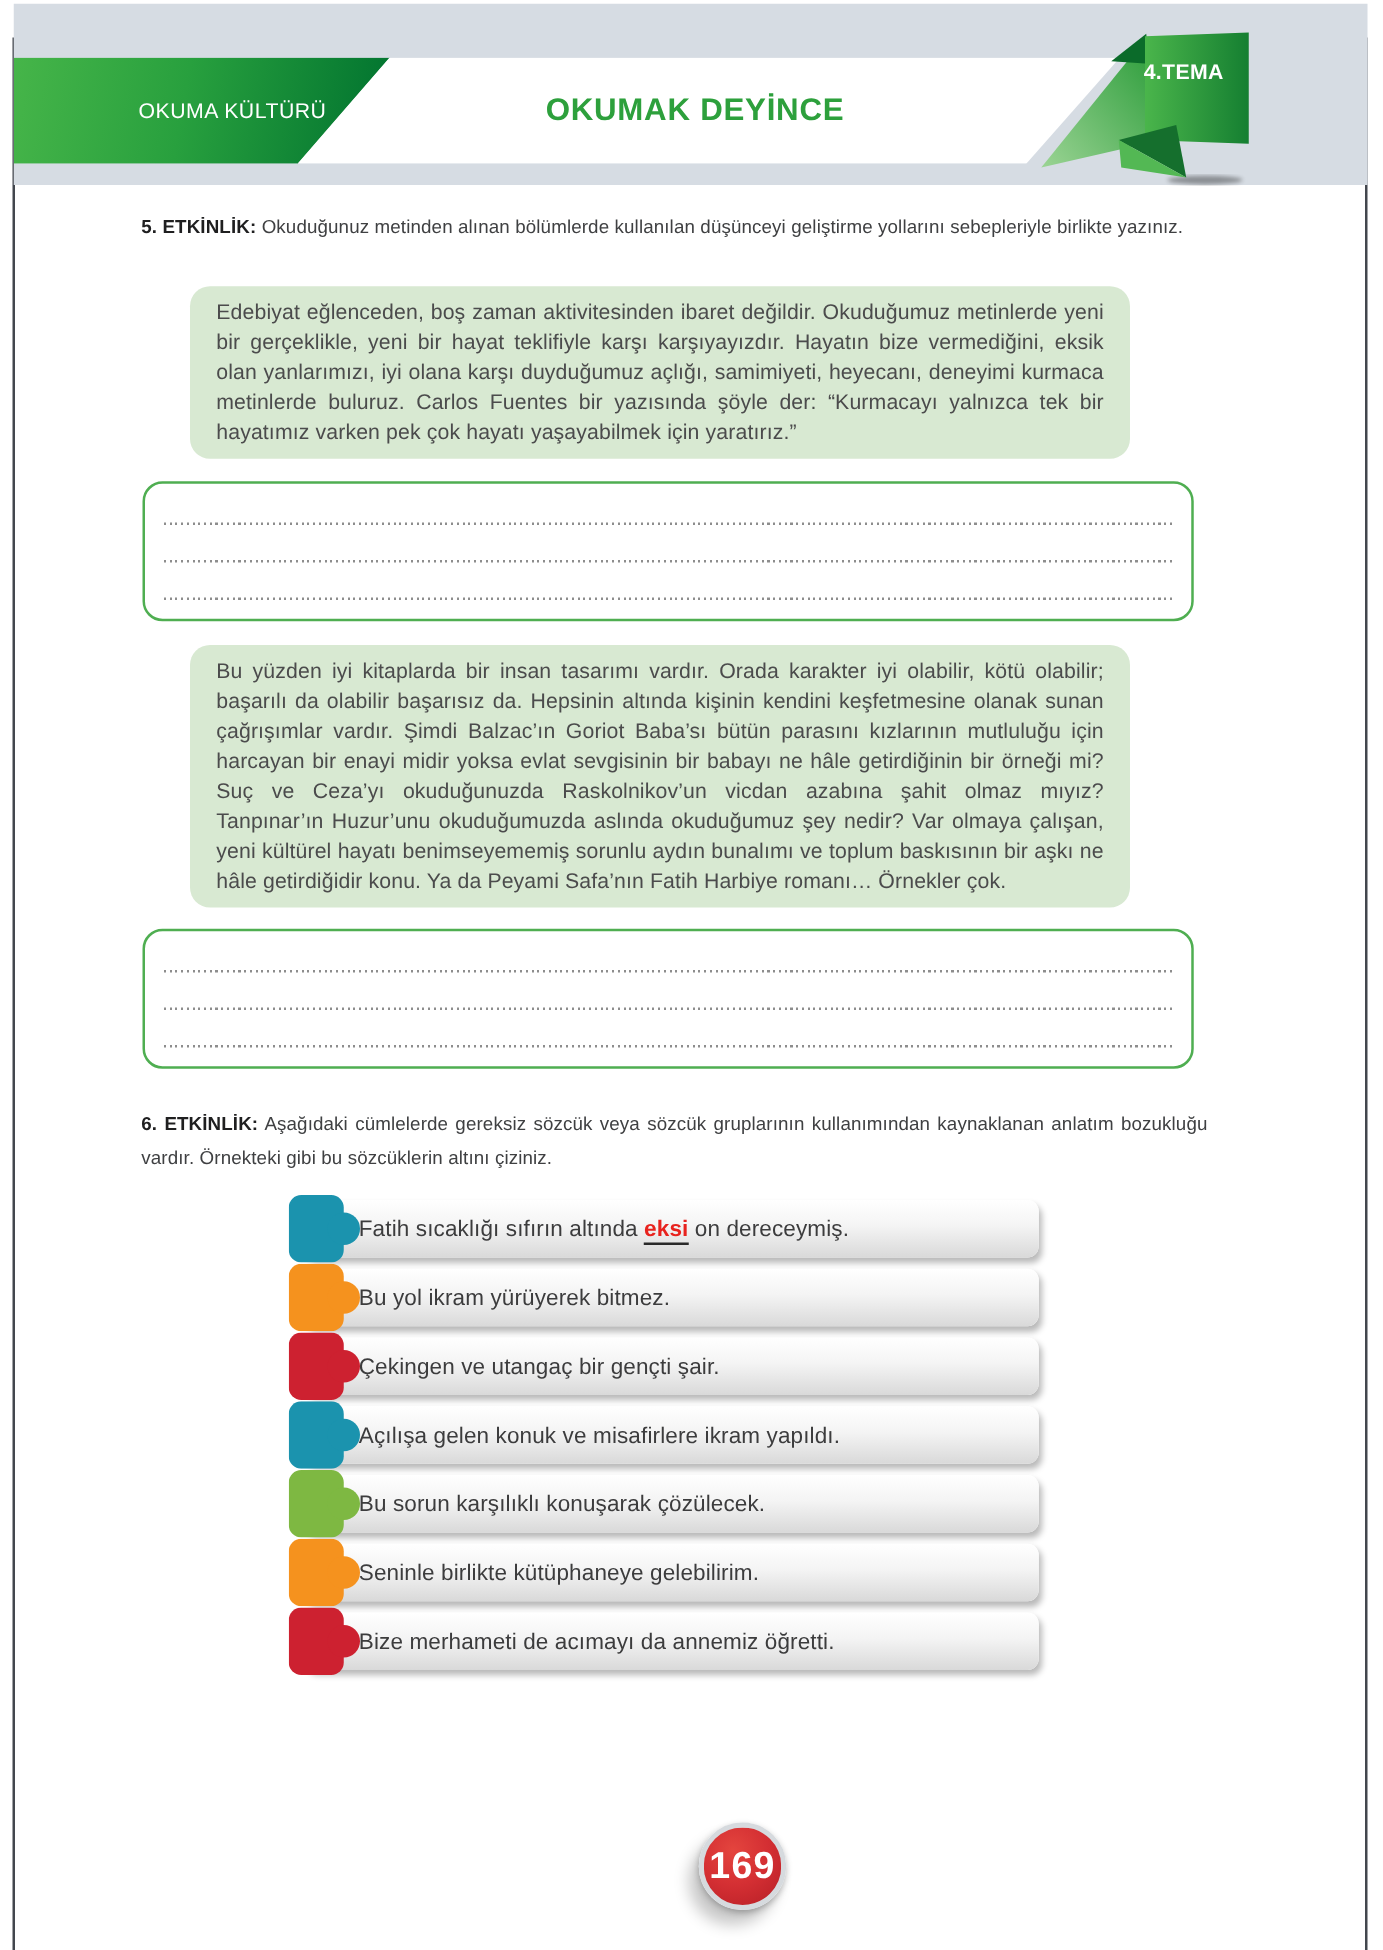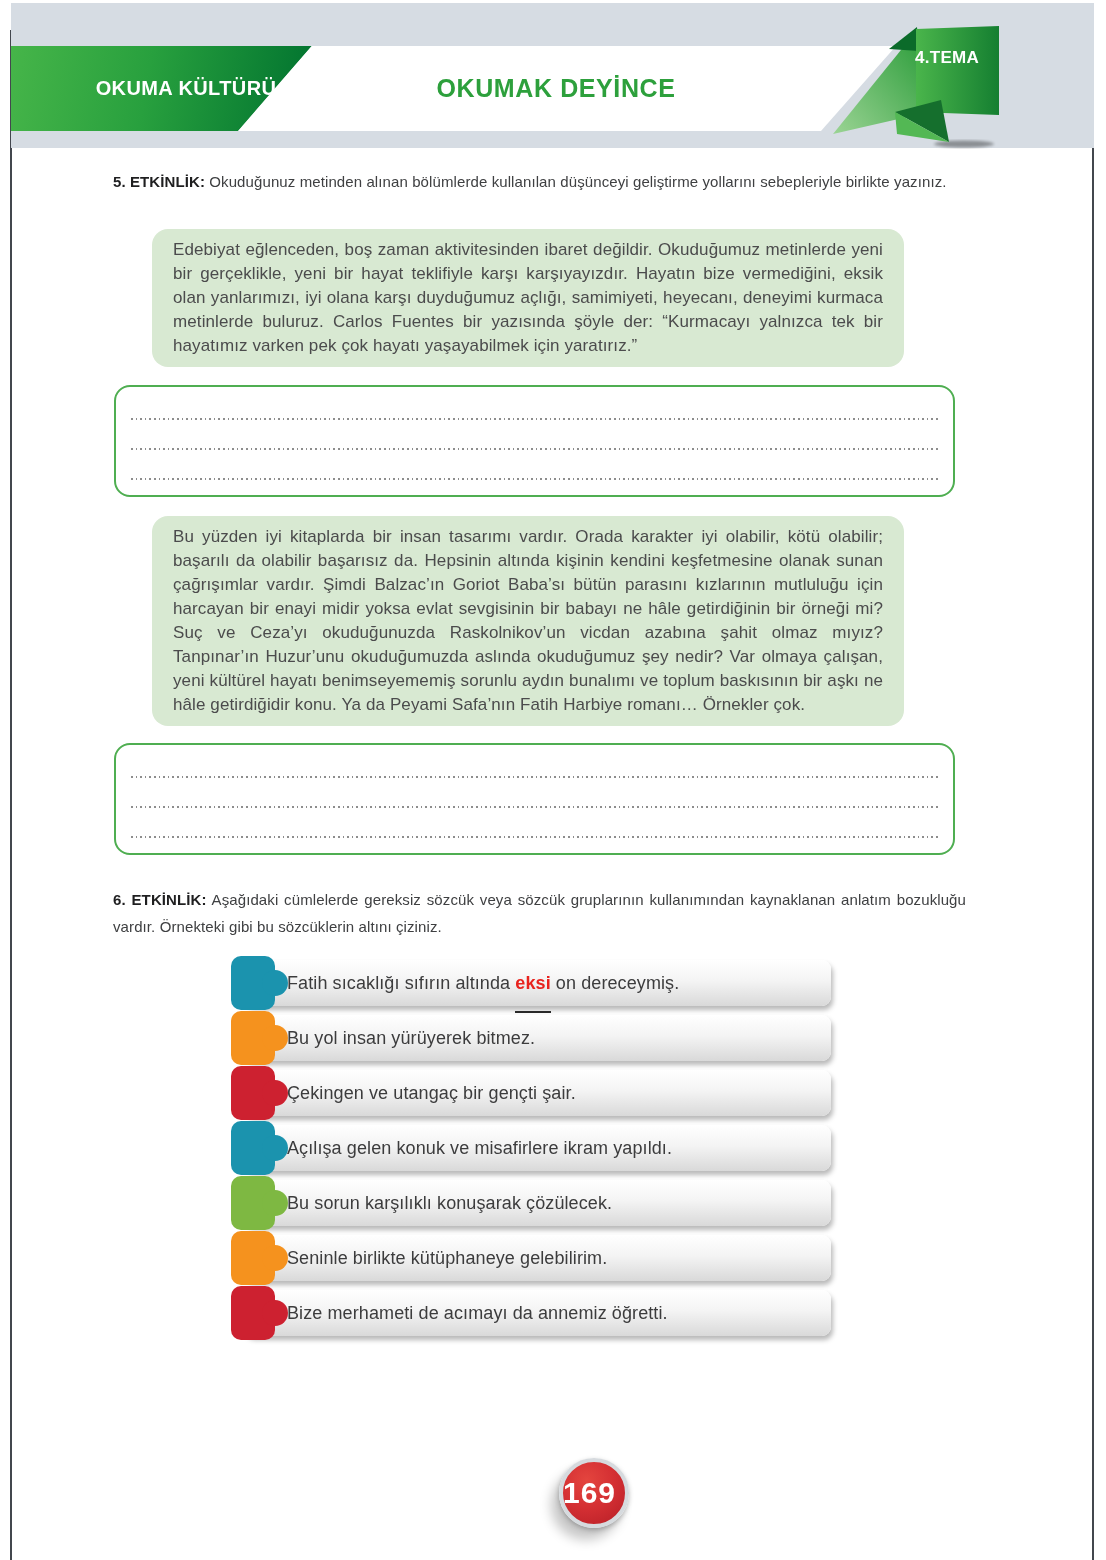--- a/index.html
+++ b/index.html
@@ -14,21 +14,21 @@
 
   
   .band { position:absolute; left:11px; top:3px; width:1083px; height:145px; background:#d6dce3; }
   .flag-green { position:absolute; left:0; top:43px; width:301px; height:85px;
     background:linear-gradient(100deg,#46b549 0%, #28a03e 45%, #00722f 100%);
     clip-path:polygon(0 0, 100% 0, 75.5% 100%, 0 100%); }
   .flag-white { position:absolute; left:227px; top:43px; width:658px; height:85px; background:#ffffff;
     clip-path:polygon(11.2% 0, 100% 0, 88.6% 100%, 0 100%); }
   .tab-label { position:absolute; left:60px; top:43px; width:230px; height:85px;
     display:flex; align-items:center; justify-content:center;
-    color:#ffffff; font-size:20px; font-weight:bold; letter-spacing:.4px; }
+    color:#ffffff; font-size:17px; font-weight:normal; letter-spacing:.4px; }
   .page-title { position:absolute; left:290px; top:43px; width:510px; height:85px;
     display:flex; align-items:center; justify-content:center;
     color:#2da03c; font-size:25px; font-weight:bold; letter-spacing:.6px; }
   .ribbon { position:absolute; left:799px; top:0px; }
   .theme-label { position:absolute; left:894px; top:45px; width:84px; text-align:center;
     color:#ffffff; font-size:17px; font-weight:bold; letter-spacing:.3px; }
 
   
   .instr { position:absolute; left:113px; width:853px; font-size:15px; line-height:27px;
     color:#3f4042; text-align:justify; letter-spacing:.1px; }
@@ -53,29 +53,29 @@
 
   
   .items { position:absolute; left:231px; top:956px; width:604px; }
   .row { position:relative; height:54px; margin-bottom:1px; }
   .bar { position:absolute; left:13px; top:4px; width:587px; height:46px; border-radius:9px;
     background:linear-gradient(180deg,#ffffff 0%,#f4f4f4 45%,#d9d9d9 100%);
     box-shadow:2px 4px 5px rgba(0,0,0,0.28);
     display:flex; align-items:center; padding-left:43px;
     font-size:18px; color:#3c3c3d; letter-spacing:.1px; }
   .tag-svg { position:absolute; left:0; top:0; width:58px; height:54px; }
-  .hl { color:#e8231e; font-weight:bold; border-bottom:2.5px solid #2a2a2a; padding-bottom:18px; }
+  .hl { color:#e8231e; font-weight:bold; border-bottom:2.5px solid #2a2a2a; padding-bottom:1px; }
   .hl:empty { display:none; }
 
   
   .page-badge { position:absolute; left:559px; top:1458px; width:70px; height:70px; border-radius:50%;
     background:radial-gradient(circle at 38% 30%, #e4453e 0%, #d42f33 48%, #b51e26 100%);
     border:4px solid #d6dade;
     box-shadow:-8px 12px 12px rgba(0,0,0,0.22), 0 2px 5px rgba(0,0,0,0.25);
-    display:flex; align-items:center; justify-content:flex-start;
+    display:flex; align-items:center; justify-content:center;
     color:#ffffff; font-size:30px; font-weight:bold; letter-spacing:1px; }
 </style>
 </head>
 <body>
 
 <div class="page">
 
   <div class="edge left"></div>
   <div class="edge right"></div>
 
@@ -144,21 +144,21 @@
           <g fill="#1b93ae">
             <rect x="0" y="0" width="44" height="54" rx="10"></rect>
             <circle cx="44" cy="27" r="13"></circle>
           </g>
         </svg>
     </div>
 
 
     <div class="row">
       <div class="bar">
-        <span><span>Bu yol insan yürüyerek bitmez.</span><span></span></span>
+        <span><span>Bu yol ikram yürüyerek bitmez.</span><span></span></span>
       </div>
       <svg class="tag-svg" viewBox="0 0 58 54">
           <g fill="#f5921e">
             <rect x="0" y="0" width="44" height="54" rx="10"></rect>
             <circle cx="44" cy="27" r="13"></circle>
           </g>
         </svg>
     </div>
 
     <div class="row">

